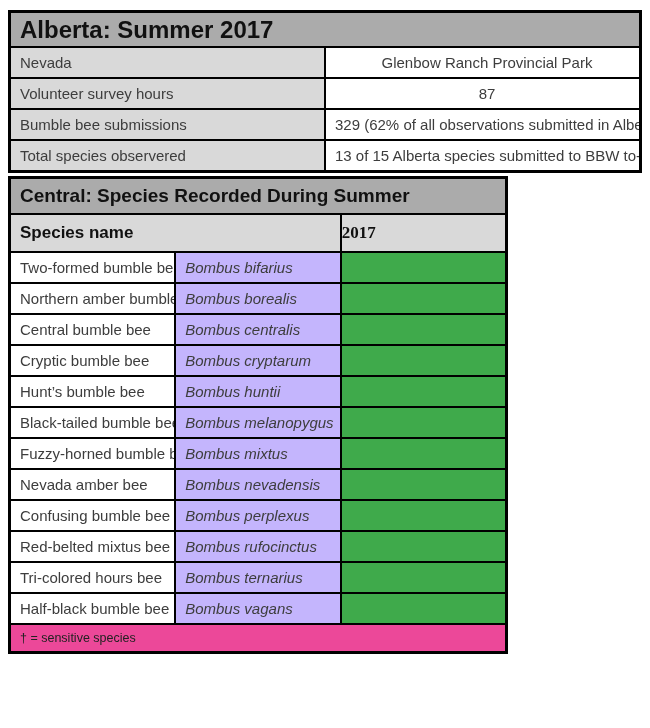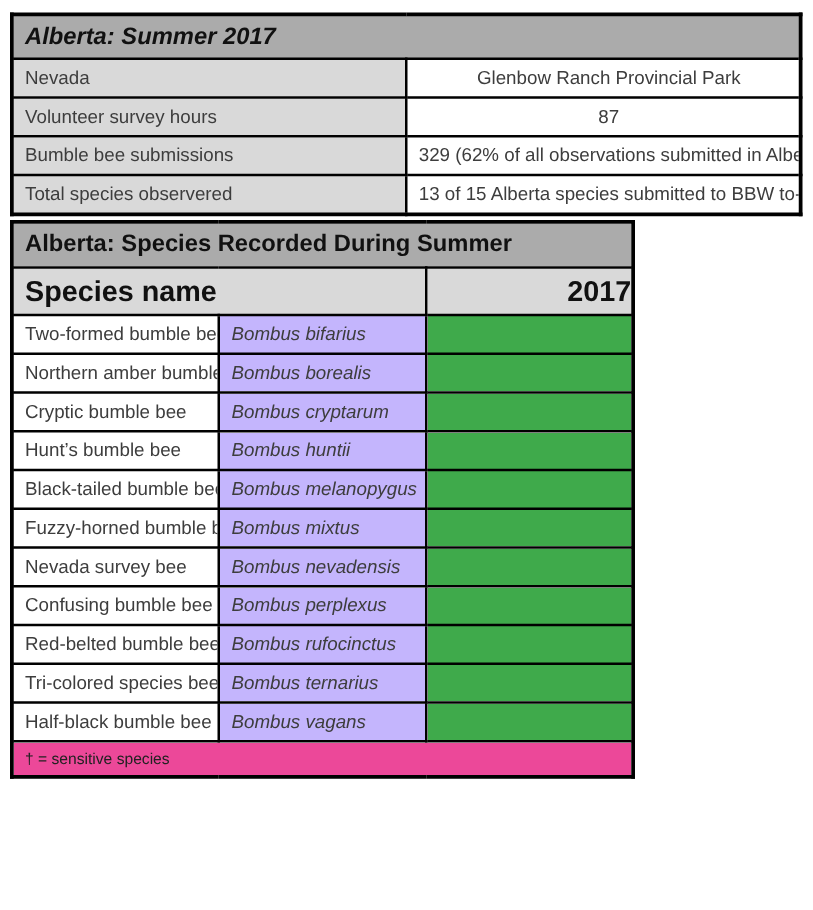--- a/index.html
+++ b/index.html
@@ -36,23 +36,22 @@
   #summary-table {
     left: 8px;
     top: 10px;
     width: 634px;
     border: 3px solid var(--border);
   }
   #summary-table .title-cell {
     background: var(--title-bg);
     color: var(--head-text);
     font-weight: bold;
-    font-size: 19px;
+    font-size: 24px;
     height: 33px;
-    font-style: italic;
   }
   #summary-table .label-cell {
     background: var(--label-bg);
     color: var(--body-text);
     font-size: 15px;
     height: 29px;
     width: 222px;
   }
   #summary-table .value-cell {
     background: #ffffff;
@@ -71,26 +70,27 @@
     background: var(--title-bg);
     color: var(--head-text);
     font-weight: bold;
     font-size: 19px;
     height: 34px;
   }
   #species-table .subhead-cell {
     background: var(--label-bg);
     color: var(--head-text);
     font-weight: bold;
-    font-size: 23px;
+    font-size: 17px;
     height: 36px;
   }
   #species-table .year-head {
-    text-align: right;
+    text-align: left;
     padding: 0;
+    font-family: Liberation Serif, serif;
   }
   #species-table .common-cell {
     background: #ffffff;
     color: var(--body-text);
     font-size: 15px;
     height: 29px;
     width: 227px;
   }
   #species-table .sci-cell {
     background: #c4b5fd;
@@ -134,74 +134,79 @@
   <tr>
     <td class="label-cell">Total species observered</td>
     <td class="value-cell">13 of 15 Alberta species submitted to BBW to-date</td>
   </tr>
 </tbody>
   </table>
 
 <table id="species-table">
   <tbody>
       <tr>
-    <td class="title-cell" colspan="3">Alberta: Species Recorded During Summer</td>
+    <td class="title-cell" colspan="3">Central: Species Recorded During Summer</td>
   </tr>
   <tr>
     <td class="subhead-cell" colspan="2">Species name</td>
     <td class="subhead-cell year-head">2017</td>
   </tr>
 
   <tr>
     <td class="common-cell">Two-formed bumble bee</td>
     <td class="sci-cell">Bombus bifarius</td>
     <td class="recorded-cell"></td>
   </tr>
   <tr>
     <td class="common-cell">Northern amber bumble bee</td>
     <td class="sci-cell">Bombus borealis</td>
     <td class="recorded-cell"></td>
   </tr>
   <tr>
+    <td class="common-cell">Central bumble bee</td>
+    <td class="sci-cell">Bombus centralis</td>
+    <td class="recorded-cell"></td>
+  </tr>
+  <tr>
     <td class="common-cell">Cryptic bumble bee</td>
     <td class="sci-cell">Bombus cryptarum</td>
     <td class="recorded-cell"></td>
   </tr>
   <tr>
     <td class="common-cell">Hunt’s bumble bee</td>
     <td class="sci-cell">Bombus huntii</td>
     <td class="recorded-cell"></td>
   </tr>
   <tr>
     <td class="common-cell">Black-tailed bumble bee</td>
     <td class="sci-cell">Bombus melanopygus</td>
     <td class="recorded-cell"></td>
   </tr>
   <tr>
     <td class="common-cell">Fuzzy-horned bumble bee</td>
     <td class="sci-cell">Bombus mixtus</td>
     <td class="recorded-cell"></td>
   </tr>
   <tr>
-    <td class="common-cell">Nevada survey bee</td>
+    <td class="common-cell">Nevada amber bee</td>
     <td class="sci-cell">Bombus nevadensis</td>
     <td class="recorded-cell"></td>
   </tr>
   <tr>
     <td class="common-cell">Confusing bumble bee</td>
     <td class="sci-cell">Bombus perplexus</td>
     <td class="recorded-cell"></td>
   </tr>
   <tr>
-    <td class="common-cell">Red-belted bumble bee</td>
+    <td class="common-cell">Red-belted mixtus bee</td>
     <td class="sci-cell">Bombus rufocinctus</td>
     <td class="recorded-cell"></td>
   </tr>
   <tr>
-    <td class="common-cell">Tri-colored species bee</td>
+    <td class="common-cell">Tri-colored hours bee</td>
     <td class="sci-cell">Bombus ternarius</td>
     <td class="recorded-cell"></td>
   </tr>
   <tr>
     <td class="common-cell">Half-black bumble bee</td>
     <td class="sci-cell">Bombus vagans</td>
     <td class="recorded-cell"></td>
   </tr>
 
   <tr>

